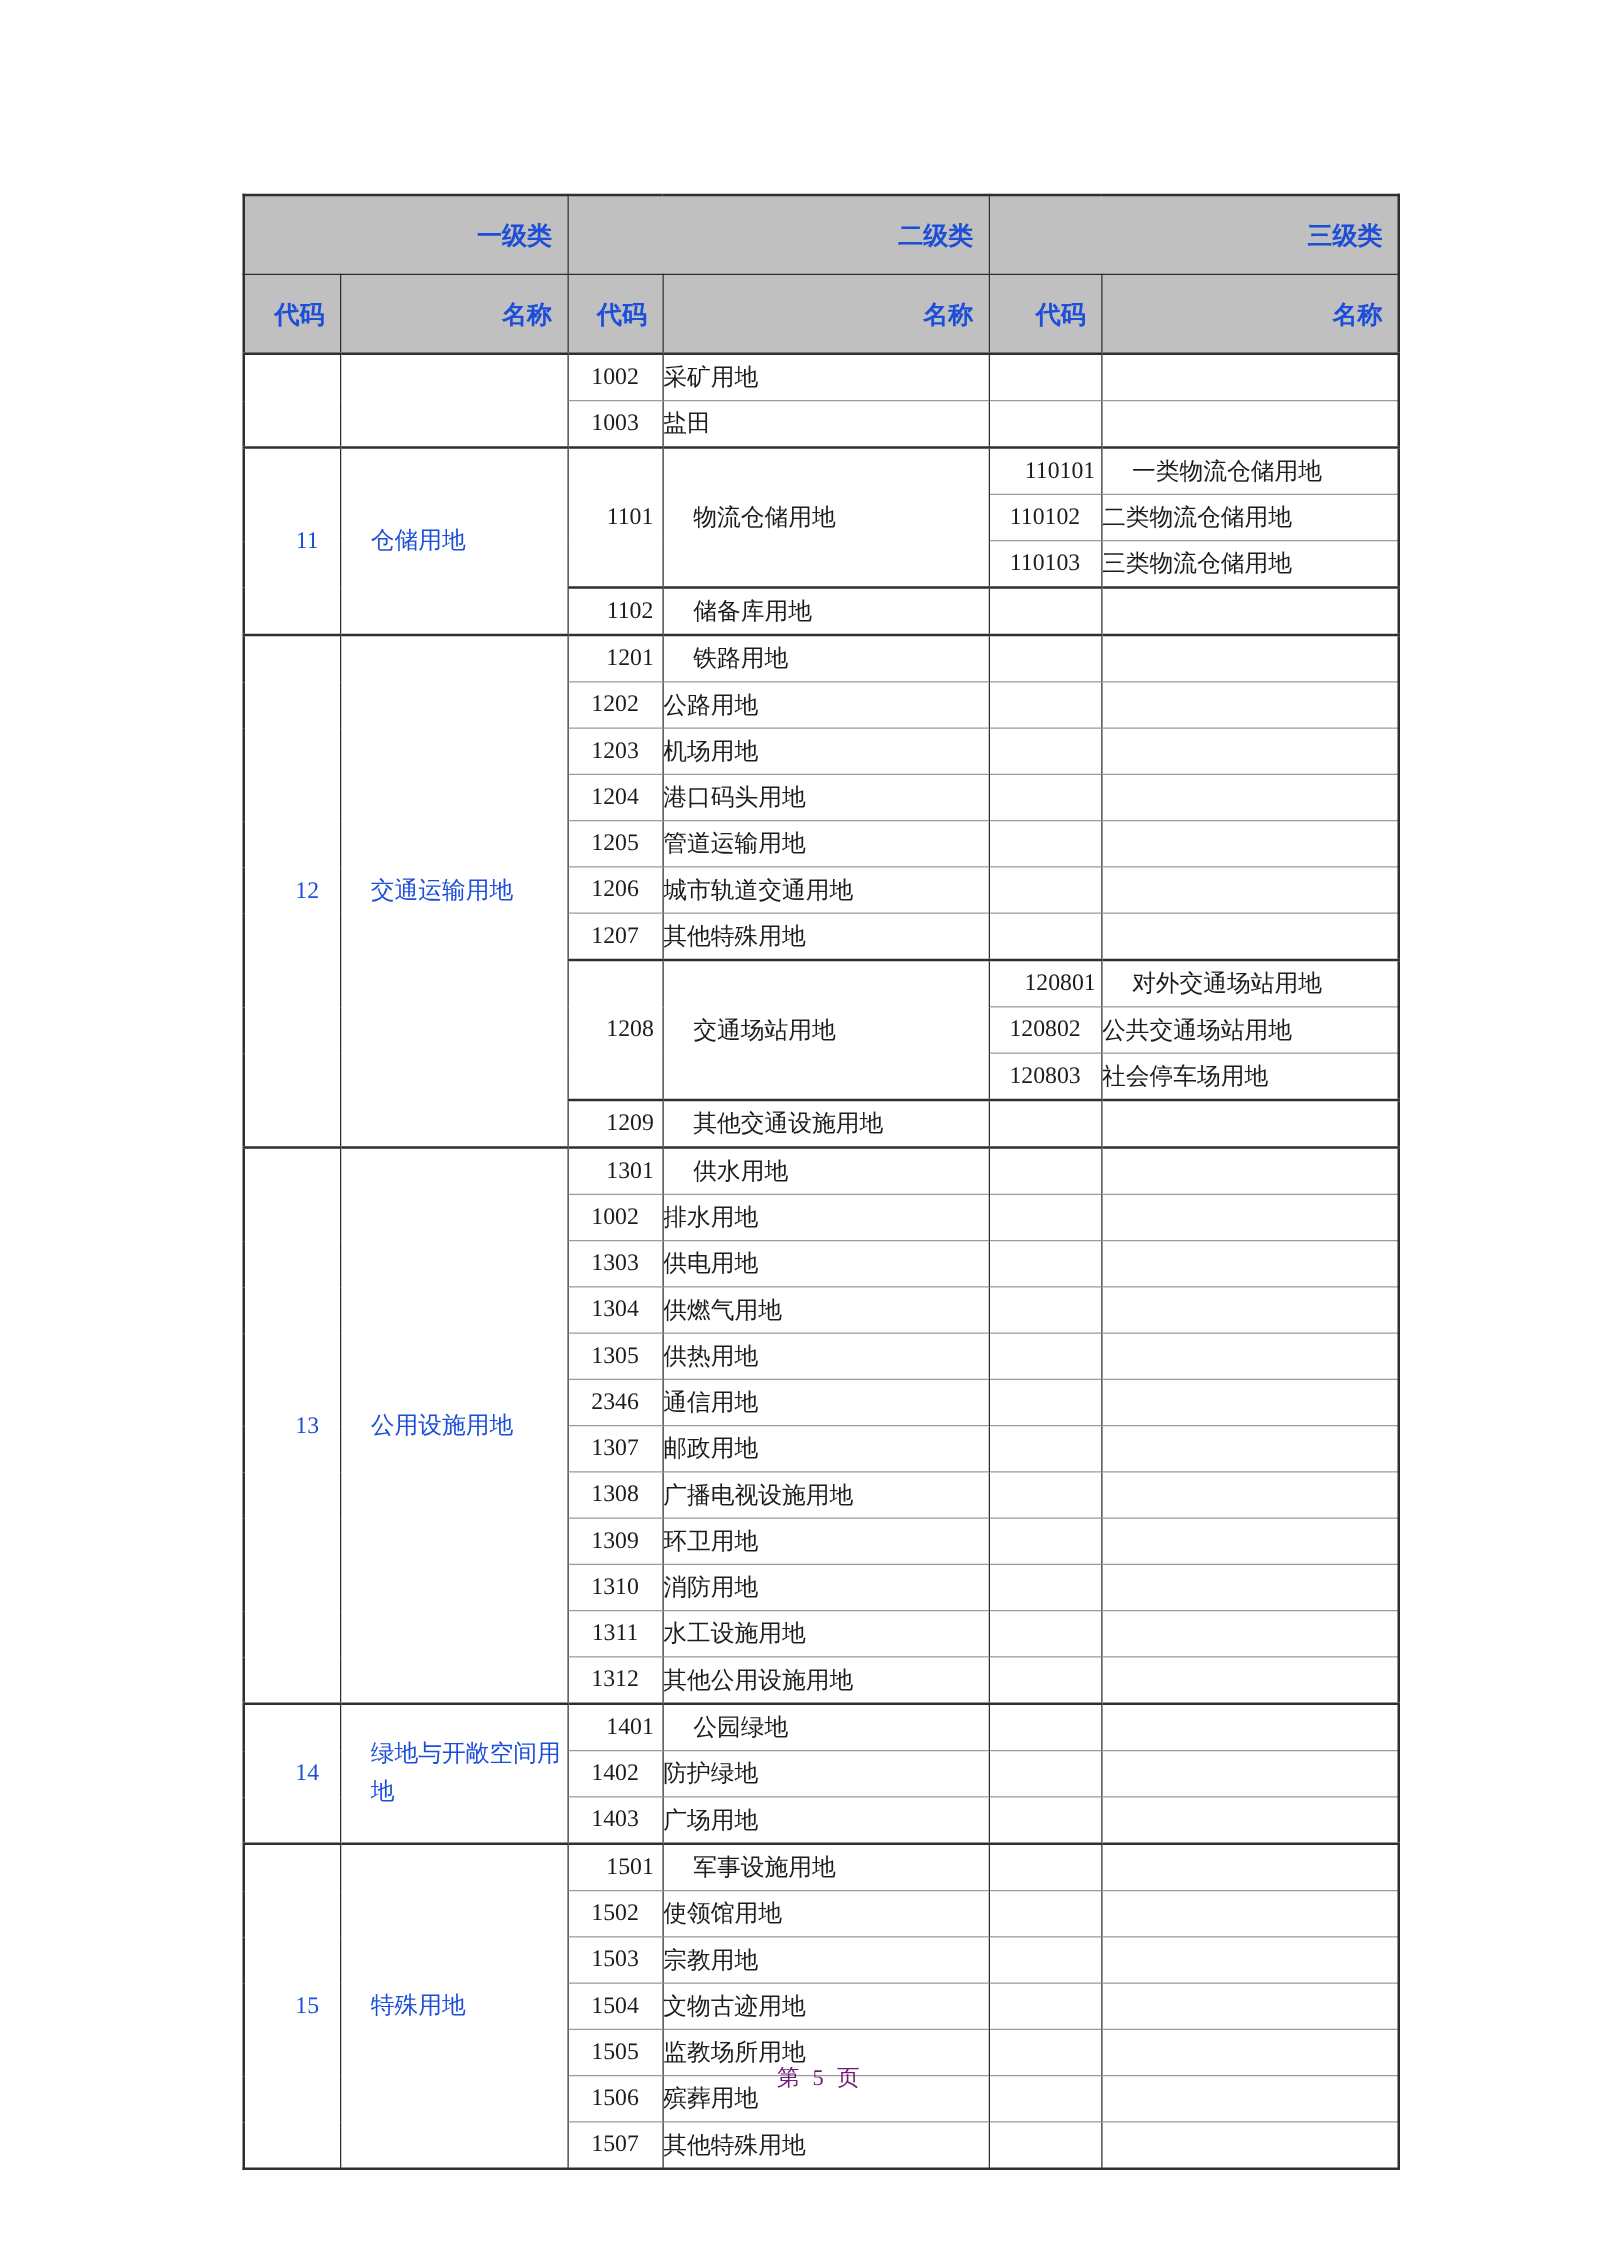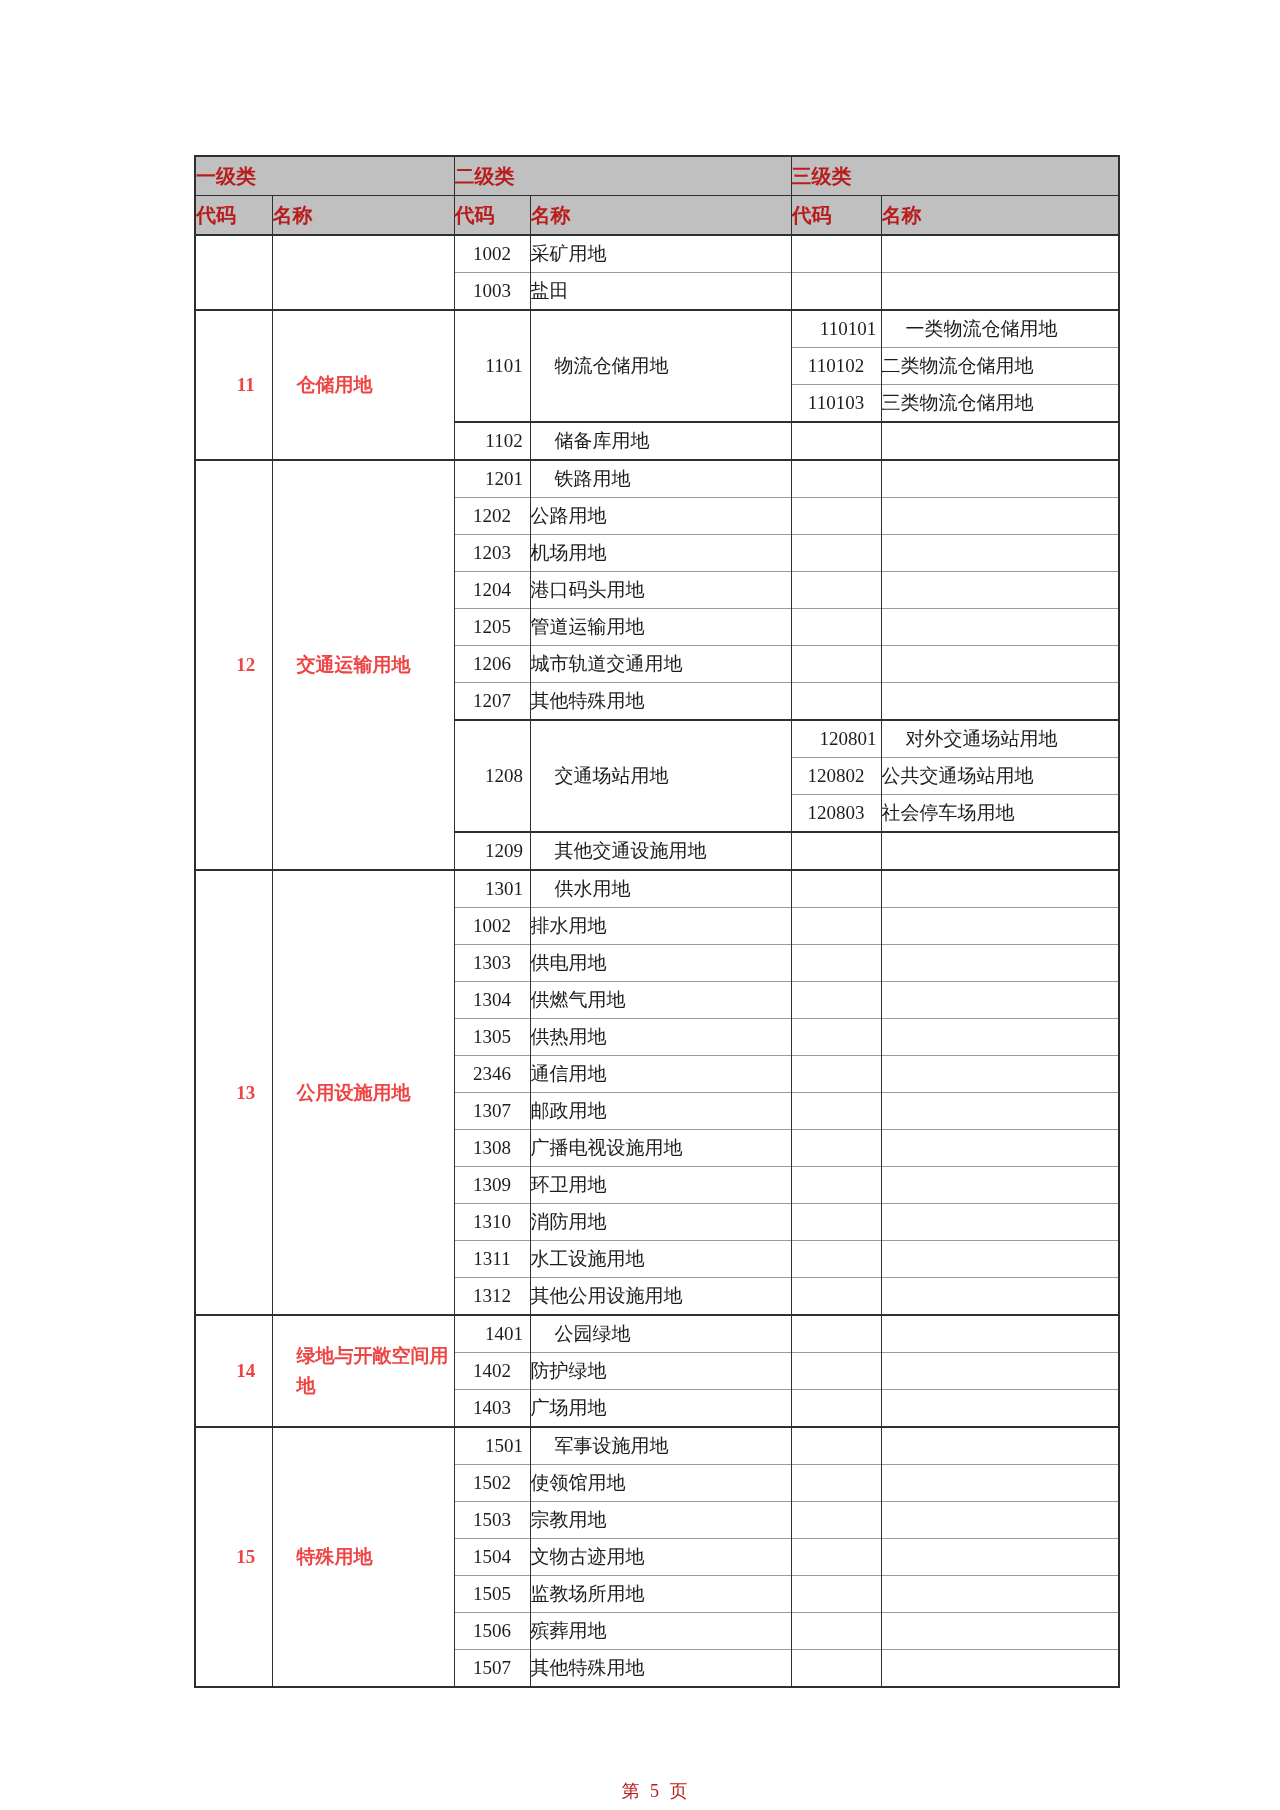--- a/index.html
+++ b/index.html
@@ -6,39 +6,39 @@
   body{
     width:1280px;height:1810px;background:#ffffff;position:relative;
     font-family:"Liberation Serif","DejaVu Serif",serif;color:#1c1c1c;
   }
   .table-wrap{position:absolute;left:194px;top:155px;}
   table.landuse{
     border-collapse:collapse;table-layout:fixed;width:924px;
     border:2px solid #2f2f2f;
   }
   table.landuse th{
-    background:#c0c0c0;font-weight:bold;font-size:20px;color:#b91c1c;
-    border:1px solid #2f2f2f;height:38px;padding:0;text-align:left;
+    background:#c0c0c0;font-weight:bold;font-size:20px;color:#1d4ed8;
+    border:1px solid #2f2f2f;height:38px;padding:12px;text-align:right;
     vertical-align:middle;
   }
   table.landuse thead tr.subhead th{border-bottom:2px solid #2f2f2f;}
   table.landuse td{
     border-left:1px solid #2f2f2f;
     border-top:1px solid #9b9b9b;
     height:36px;font-size:19px;padding:0;vertical-align:middle;
     overflow:hidden;white-space:normal;
   }
   table.landuse tr.sec td{border-top:2px solid #2f2f2f;padding-left:24px;}
   td.c1,td.c3,td.c5{text-align:center;}
   td.c4,td.c6{text-align:left;padding:0 10px;}
-  td.c1,td.c2{font-weight:bold;font-size:20px;color:#ef4444;}
+  td.c1,td.c2{font-weight:normal;font-size:20px;color:#1d4ed8;}
   td.c2{text-align:left;padding:0 12px;line-height:30px;margin-top:28px;}
   .page-footer{
-    position:absolute;left:194px;top:1779px;width:924px;
-    text-align:center;font-size:18px;color:#b91c1c;letter-spacing:3px;
+    position:absolute;left:194px;top:1650px;width:924px;
+    text-align:center;font-size:18px;color:#701a75;letter-spacing:3px;
   }
 </style>
 </head>
 <body>
 
 <div class="table-wrap">
   <table class="landuse">
     <colgroup>
       <col style="width:77px">
       <col style="width:182px">

